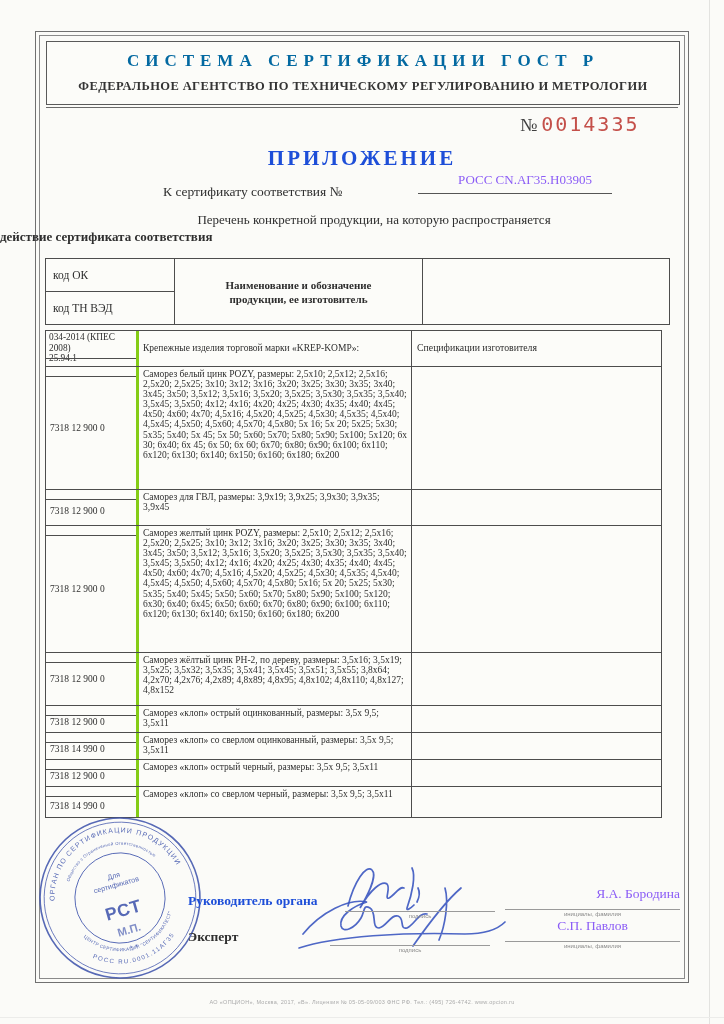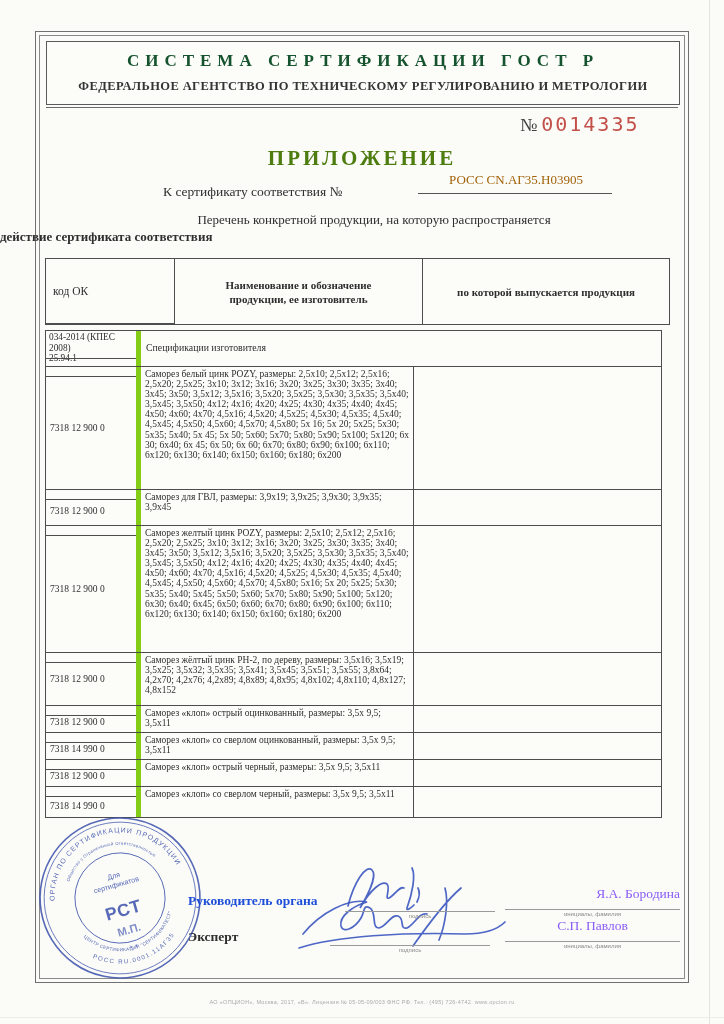--- a/index.html
+++ b/index.html
@@ -11,49 +11,49 @@
     color:#2e2e2e;
   }
   .scan-edge-right{position:absolute;right:14px;top:0;width:1px;height:100%;background:#e3e3e0;}
   .scan-edge-bottom{position:absolute;left:0;bottom:6px;width:100%;height:1px;background:#ececea;}
 
   .frame-outer{position:absolute;left:35px;top:31px;width:652px;height:950px;border:1px solid #707070;}
   .frame-inner{position:absolute;left:3px;top:3px;width:644px;height:942px;border:1px solid #8a8a8a;}
 
   .header-box{position:absolute;left:46px;top:41px;width:632px;height:62px;border:1px solid #5a5a5a;background:#fcfcf9;}
   .header-underline{position:absolute;left:46px;top:107px;width:632px;height:0;border-top:1px solid #6a6a6a;}
-  .system-title{position:absolute;left:0;top:9px;width:100%;text-align:center;font-size:17px;font-weight:bold;letter-spacing:6px;color:#14532d;}
+  .system-title{position:absolute;left:0;top:9px;width:100%;text-align:center;font-size:17px;font-weight:bold;letter-spacing:6px;color:#0369a1;}
   .agency-title{position:absolute;left:0;top:37px;width:100%;text-align:center;font-size:12.5px;font-weight:bold;letter-spacing:0.4px;color:#343434;}
 
   .form-number{position:absolute;left:520px;top:112px;width:165px;white-space:nowrap;}
   .form-number .prefix{font-size:18px;color:#3f3f3f;}
   .form-number .value{font-family:"DejaVu Sans Mono", monospace;font-size:20px;letter-spacing:2px;color:#c4504a;}
 
-  .appendix-title{position:absolute;left:0;top:146px;width:100%;text-align:center;font-size:21px;font-weight:bold;letter-spacing:3px;color:#4d7c0f;}
+  .appendix-title{position:absolute;left:0;top:146px;width:100%;text-align:center;font-size:21px;font-weight:bold;letter-spacing:3px;color:#1d4ed8;}
 
   .cert-ref-label{position:absolute;left:163px;top:184px;font-size:13.5px;color:#303030;}
-  .cert-ref-value{position:absolute;left:420px;top:172px;width:192px;text-align:center;font-size:13px;color:#a16207;}
+  .cert-ref-value{position:absolute;left:429px;top:172px;width:192px;text-align:center;font-size:13px;color:#8b5cf6;}
   .cert-ref-line{position:absolute;left:418px;top:193px;width:194px;border-top:1px solid #555;}
 
   .desc-1{position:absolute;left:12px;top:212px;width:100%;text-align:center;font-size:13px;font-weight:normal;color:#2f2f2f;}
   .desc-2{position:absolute;left:0;top:229px;width:100%;font-size:13px;font-weight:bold;color:#2f2f2f;}
 
   
   .thead{position:absolute;left:45px;top:258px;width:623px;height:65px;border:1px solid #4d4d4d;display:flex;background:#fcfcf9;}
   .thead .hc1{width:128px;border-right:1px solid #4d4d4d;display:flex;flex-direction:column;}
   .thead .hc1 .half{flex:1;display:flex;align-items:center;padding-left:7px;font-size:11.5px;}
   .thead .hc1 .half.top{border-bottom:1px solid #4d4d4d;}
   .thead .hc2{width:247px;border-right:1px solid #4d4d4d;display:flex;flex-direction:column;justify-content:center;text-align:center;font-size:11px;font-weight:bold;line-height:14px;}
   .thead .hc3{flex:1;display:flex;flex-direction:column;justify-content:center;text-align:center;font-size:11px;font-weight:bold;line-height:14px;}
 
   
   .tbody{position:absolute;left:45px;top:330px;width:615px;border:1px solid #4d4d4d;background:#fcfcf9;}
   .t-row{display:flex;border-bottom:1px solid #4d4d4d;overflow:hidden;}
   .t-row:last-child{border-bottom:none;}
-  .c1{width:90px;min-width:90px;border-right:5px solid #84cc16;position:relative;font-size:9.5px;overflow:hidden;}
+  .c1{width:90px;min-width:90px;border-right:3px solid #84cc16;position:relative;font-size:9.5px;overflow:hidden;}
   .c1 .code{position:absolute;left:4px;top:50%;transform:translateY(-50%);white-space:nowrap;}
   .c1 .subline-top{position:absolute;left:0;top:9px;width:100%;border-top:1px solid #4d4d4d;}
   .c1 .subline-bottom{position:absolute;left:0;bottom:7px;width:100%;border-top:1px solid #4d4d4d;}
   .c1 .code-2line{position:absolute;left:3px;top:1px;font-size:9.3px;line-height:10.5px;}
   .c2{width:273px;min-width:273px;border-right:1px solid #4d4d4d;padding:2px 4px;font-size:9.5px;line-height:10.1px;box-sizing:border-box;overflow:hidden;}
   .c3{flex:1;padding:3px 5px;font-size:9.8px;box-sizing:border-box;overflow:hidden;}
 
   
   .role-head{position:absolute;left:188px;top:893px;font-size:13.5px;font-weight:bold;color:#1d4ed8;}
   .role-expert{position:absolute;left:188px;top:929px;font-size:13.5px;font-weight:bold;color:#2f2f2f;}
@@ -102,39 +102,40 @@
   <div class="cert-ref-label">К сертификату соответствия №</div>
   <div class="cert-ref-value">РОСС CN.АГ35.Н03905</div>
   <div class="cert-ref-line"></div>
 
   <div class="desc-1">Перечень конкретной продукции,  на которую распространяется</div>
   <div class="desc-2">действие сертификата соответствия</div>
 
   <div class="thead">
     <div class="hc1">
       <div class="half top">код ОК</div>
+      <div class="half">код ТН ВЭД</div>
     </div>
     <div class="hc2">
       <div>Наименование и обозначение</div>
       <div>продукции, ее изготовитель</div>
     </div>
     <div class="hc3">
-      <div>по которой выпускается продукция</div>
     </div>
   </div>
 
   <div class="tbody">
     <div class="t-row" style="height:35px">
       <div class="c1">
         <div class="code-2line">
           <div>034-2014 (КПЕС 2008)</div>
           <div>25.94.1</div>
         </div>
         <div class="subline-bottom"></div>
       </div>
+      <div class="c2" style="padding-top:12px">Крепежные изделия торговой марки «KREP-KOMP»:</div>
       <div class="c3" style="padding-top:11px">Спецификации изготовителя</div>
     </div>
     <div class="t-row" style="height:122px">
       <div class="c1">
         <div class="subline-top"></div>
         <div class="code">7318 12 900 0</div>
       </div>
       <div class="c2">Саморез белый цинк POZY, размеры: 2,5х10; 2,5х12; 2,5х16; 2,5х20; 2,5х25; 3х10; 3х12; 3х16; 3х20; 3х25; 3х30; 3х35; 3х40; 3х45; 3х50; 3,5х12; 3,5х16; 3,5х20; 3,5х25; 3,5х30; 3,5х35; 3,5х40; 3,5х45; 3,5х50; 4х12; 4х16; 4х20; 4х25; 4х30; 4х35; 4х40; 4х45; 4х50; 4х60; 4х70; 4,5х16; 4,5х20; 4,5х25; 4,5х30; 4,5х35; 4,5х40; 4,5х45; 4,5х50; 4,5х60; 4,5х70; 4,5х80; 5х 16; 5х 20; 5х25; 5х30; 5х35; 5х40; 5х 45; 5х 50; 5х60; 5х70; 5х80; 5х90; 5х100; 5х120; 6х 30; 6х40; 6х 45; 6х 50; 6х 60; 6х70; 6х80; 6х90; 6х100; 6х110; 6х120; 6х130; 6х140; 6х150; 6х160; 6х180; 6х200</div>
       <div class="c3"></div>
     </div>

